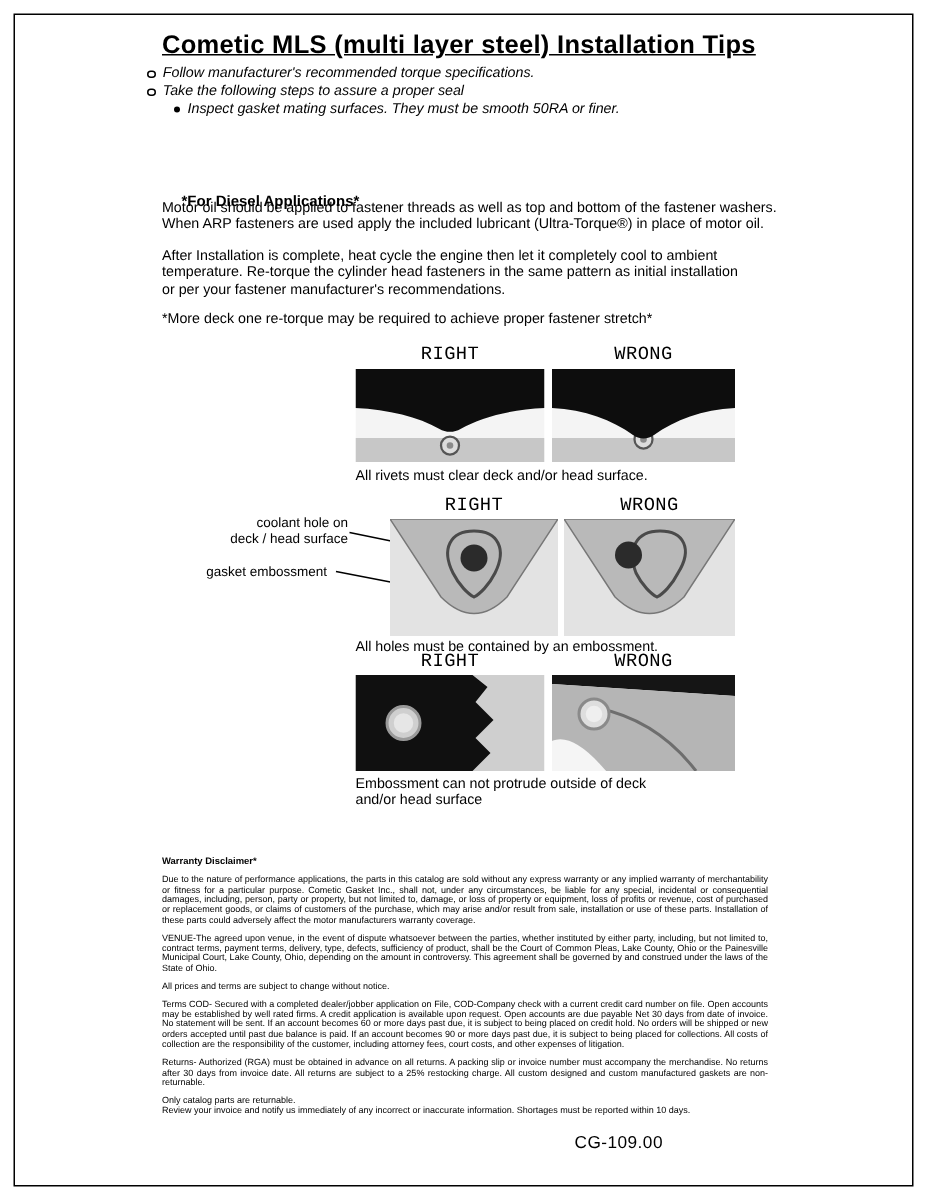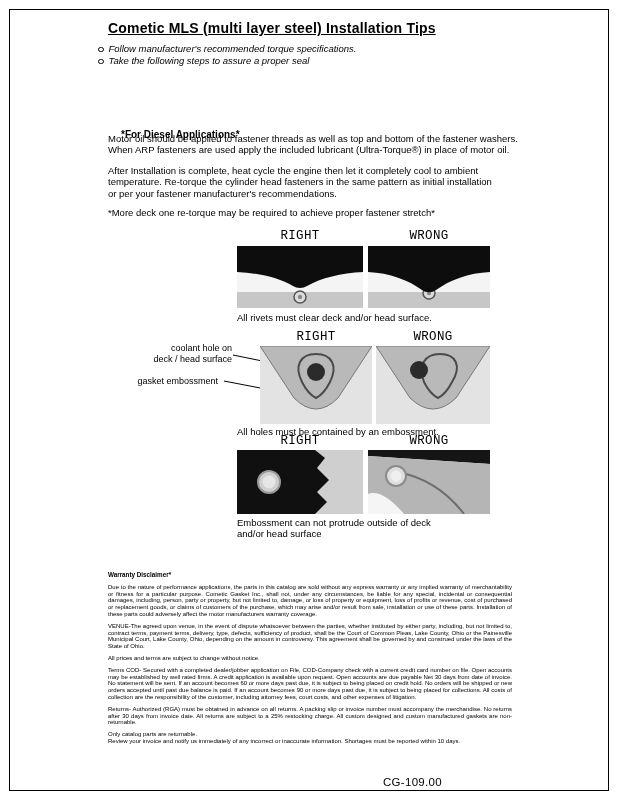--- a/index.html
+++ b/index.html
@@ -1,20 +1,20 @@
 <!DOCTYPE html>
 <html><head>
 <meta charset="utf-8">
 <style>
   html,body{margin:0;padding:0;}
   body{width:618px;height:800px;background:#ffffff;color:#000;font-family:"Liberation Sans",sans-serif;}
   .page{position:relative;width:618px;height:800px;background:#ffffff;overflow:hidden;}
   .page-border{position:absolute;left:9px;top:9px;width:598px;height:780px;border:1.5px solid #000;pointer-events:none;}
 
-  .doc-title{position:absolute;left:108px;top:20px;margin:0;font-size:14px;font-weight:bold;text-decoration:underline;letter-spacing:.2px;}
+  .doc-title{position:absolute;left:108px;top:20px;margin:0;font-size:17px;font-weight:bold;text-decoration:underline;letter-spacing:.2px;}
 
   .bullet-list{position:absolute;left:98px;top:43px;font-size:9.5px;}
   .bullet-item{display:flex;align-items:flex-start;line-height:12px;white-space:nowrap;font-style:italic;}
   .bullet-item.sub{margin-left:18px;}
   .marker{flex:0 0 auto;margin-right:5px;margin-top:3.5px;width:4px;height:4px;border-radius:50%;}
   .marker.hollow{width:3.5px;height:3.5px;border:1px solid #000;}
   .marker.solid{background:#000;}
 
   .diesel-heading{position:absolute;left:108px;top:116px;margin:13px;font-size:10px;font-weight:bold;text-align:right;}
   .body-para{position:absolute;left:108px;margin:0;width:460px;font-size:9.5px;line-height:11.3px;white-space:pre-line;}
@@ -27,38 +27,42 @@
   .diag-img svg{display:block;}
   .diag-caption{position:absolute;margin:0;font-size:9.5px;line-height:11px;white-space:pre-line;}
   .diag-label{position:absolute;font-size:9px;line-height:10.5px;text-align:right;}
   .pointer-lines{position:absolute;left:218px;top:348px;}
 
   .disclaimer{position:absolute;left:108px;top:572px;width:404px;font-size:6px;line-height:6.8px;text-align:justify;}
   .disclaimer h3{margin:0 0 5px 0;font-size:6.3px;font-weight:bold;text-align:left;}
   .disclaimer p{margin:0 0 5px 0;}
   .disclaimer p.tight{margin:0;}
 
-  .footer-code{position:absolute;left:383px;top:776px;font-size:11.5px;letter-spacing:.3px;}
+  .footer-code{position:absolute;left:383px;top:756px;font-size:11.5px;letter-spacing:.3px;}
 </style>
 </head>
 <body>
 
 <div class="page">
   <div class="page-border"></div>
 
   <h1 class="doc-title">Cometic MLS (multi layer steel) Installation Tips</h1>
 
   <div class="bullet-list">
     <div class="bullet-item">
       <span class="marker hollow"></span>
       <span>Follow manufacturer's recommended torque specifications.</span>
     </div>
     <div class="bullet-item">
       <span class="marker hollow"></span>
       <span>Take the following steps to assure a proper seal</span>
+    </div>
+    <div class="bullet-item sub">
+      <span class="marker solid"></span>
+      <span>Inspect gasket mating surfaces.  They must be smooth 50RA or finer.</span>
     </div>
   </div>
 
   <h2 class="diesel-heading">*For Diesel Applications*</h2>
   <p class="body-para" id="para2">After Installation is complete, heat cycle the engine then let it completely cool to ambient
 temperature. Re-torque the cylinder head fasteners in the same pattern as initial installation
 or per your fastener manufacturer's recommendations.</p>
   <p class="body-para" id="para1">Motor oil should be applied to fastener threads as well as top and bottom of the fastener washers.
 When ARP fasteners are used apply the included lubricant (Ultra-Torque®) in place of motor oil.</p>
   <p class="body-para" id="retorque-note">*More deck one re-torque may be required to achieve proper fastener stretch*</p>

